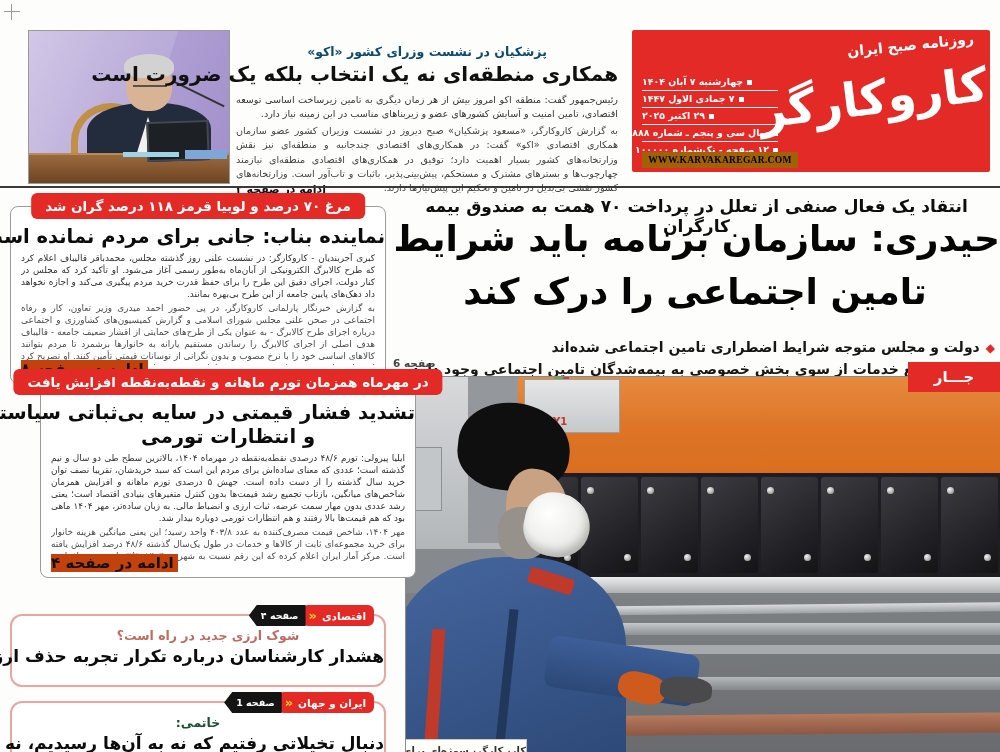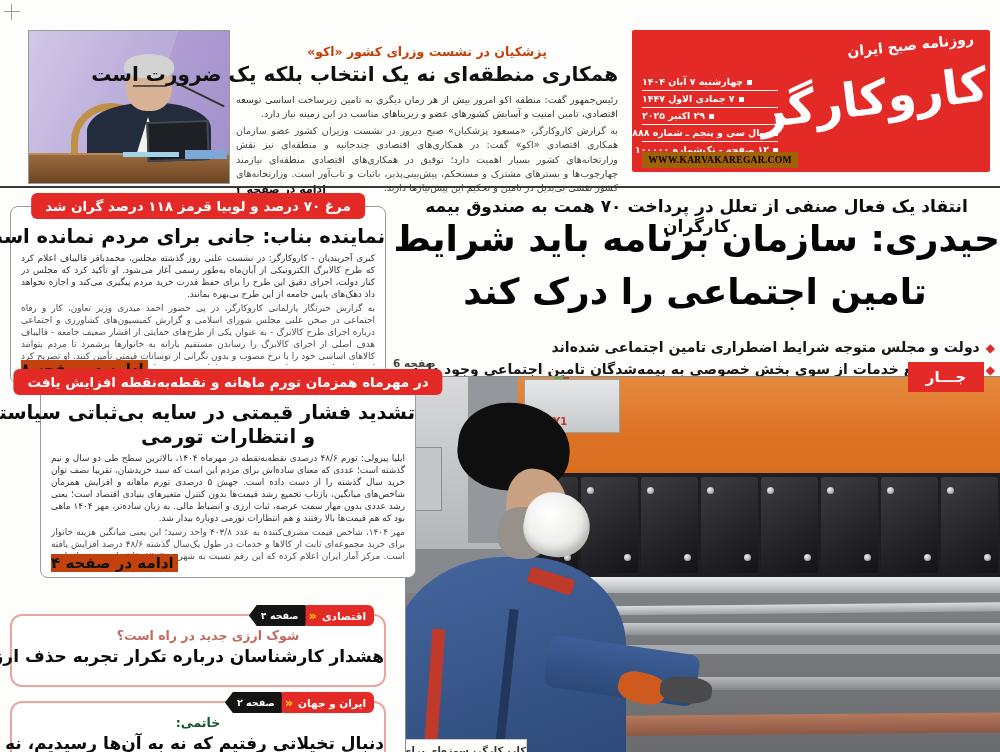--- a/index.html
+++ b/index.html
@@ -45,21 +45,21 @@
   .pz-desk{position:absolute;left:0;bottom:0;width:100%;height:28px;
            background:linear-gradient(#9a6a3d,#6e4424);border-top:2px solid #b98a55;}
   .pz-screen{position:absolute;left:118px;top:90px;width:58px;height:36px;background:#1d2126;
              border:2px solid #43474e;transform:rotate(-2deg);}
   .pz-mic{position:absolute;left:142px;top:62px;width:56px;height:2px;background:#333;
           transform:rotate(26deg);}
   .pz-blue{position:absolute;right:2px;bottom:24px;width:42px;height:9px;background:#7ea7d8;}
   .pz-cyan{position:absolute;right:50px;bottom:26px;width:56px;height:5px;background:#9fd4e8;}
 
   .pez-text{left:236px;top:44px;width:382px;}
-  .pez-kicker{text-align:center;font-size:12.5px;font-weight:bold;color:#c2410c;}
+  .pez-kicker{text-align:center;font-size:12.5px;font-weight:bold;color:#0c4a6e;}
   .pez-headline{text-align:center;font-size:20px;font-weight:bold;color:#101010;margin-top:3px;
                 white-space:nowrap;}
   .pez-body{margin-top:7px;font-size:9.6px;line-height:1.5;text-align:justify;color:#333;}
   .pez-body p{margin:0 0 2px;}
   .pez-body .p2{color:#3f3f3f;}
   .pez-cont{text-align:left;font-weight:bold;font-size:11px;margin-top:-15px;color:#111;}
 
   .top-rule{left:0;top:186px;width:1000px;height:2px;background:#3a3a3a;}
 
   
@@ -128,21 +128,21 @@
            box-shadow:inset -4px -6px 9px rgba(0,0,0,.2);}
   .wk-arm{position:absolute;left:140px;top:268px;width:152px;height:52px;
           background:linear-gradient(#3d5e98,#2c4877);transform:rotate(8deg);border-radius:10px;}
   .wk-glove1{position:absolute;left:212px;top:296px;width:48px;height:30px;background:#cf5a1e;
              border-radius:40%;transform:rotate(14deg);}
   .wk-glove2{position:absolute;left:254px;top:300px;width:52px;height:26px;background:#4a4a4c;
              border-radius:40%;transform:rotate(4deg);}
   .wp-caption{position:absolute;left:-1px;top:362px;width:122px;height:32px;background:#fdfdfa;
               border:1px solid #c9c9c9;font-size:10px;font-weight:bold;color:#333;text-align:center;
               padding-top:5px;box-sizing:border-box;white-space:nowrap;overflow:hidden;}
-  .photo-label{left:908px;top:362px;width:76px;height:30px;background:#e32a26;color:#fff;
+  .photo-label{left:908px;top:362px;width:92px;height:30px;background:#e32a26;color:#fff;
                font-weight:bold;font-size:15px;text-align:center;line-height:30px;}
 
   
   .art-box{position:absolute;left:10px;width:376px;border:1.5px solid #9b9b9b;border-radius:8px;
            background:#fff;box-sizing:border-box;}
   .art-box1{top:206px;height:178px;}
   .art-box2{top:382px;height:196px;margin-left:30px;}
   .banner{position:absolute;top:-14px;left:50%;transform:translateX(-50%);background:#e32a26;
           color:#fff;font-weight:bold;font-size:13.5px;white-space:nowrap;padding:5px 14px;
           border-radius:6px;}
@@ -311,19 +311,19 @@
     <div class="teaser-kicker tk1">شوک ارزی جدید در راه است؟</div>
     <div class="teaser-headline">هشدار کارشناسان درباره تکرار تجربه حذف ارز ۴۲۰۰ تومانی</div>
   </div>
 
   <div class="teaser teaser2">
     <div class="tab">
       <div class="tab-label">
         <span>ایران و جهان</span>
         <span class="chev">«</span>
       </div>
-      <div class="tab-page">صفحه ۲</div>
+      <div class="tab-page">صفحه 1</div>
     </div>
     <div class="teaser-kicker tk2">خاتمی:</div>
     <div class="teaser-headline">دنبال تخیلاتی رفتیم که نه به آن‌ها رسیدیم، نه به توسعه</div>
   </div>
 
 </div>
 
 </body></html>

